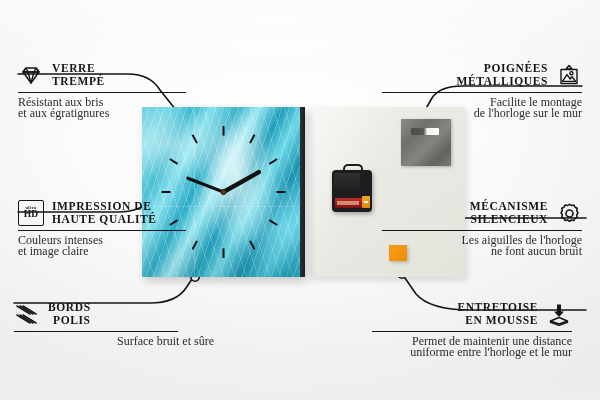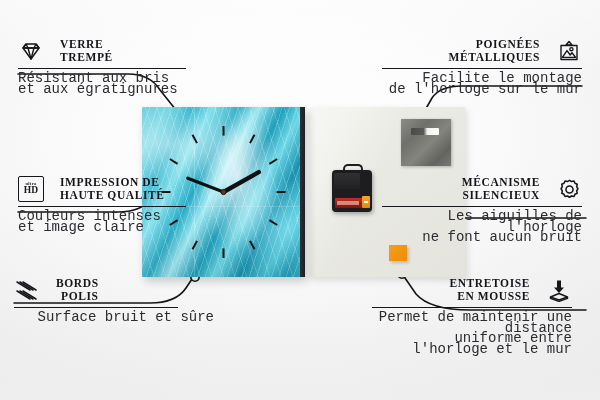--- a/index.html
+++ b/index.html
@@ -133,37 +133,37 @@
     background:rgba(255,255,255,.18);
   }
 
   #clock-dial{position:absolute;left:0;top:0;width:163px;height:170px;}
 
   
   .feat{position:absolute;width:200px;}
   .feat.left{text-align:left;}
   .feat.right{text-align:right;}
 
-  .feat-head{display:flex;align-items:center;gap:16px;}
+  .feat-head{display:flex;align-items:center;gap:8px;margin-top:24px;}
   .feat.right .feat-head{justify-content:flex-end;}
 
   .feat-title{
     font-family:"Liberation Serif", serif;
     font-weight:bold;font-size:11.5px;line-height:13px;
     letter-spacing:.6px;color:#14161a;text-transform:uppercase;
     white-space:pre-line;
   }
   .feat-icon{
     width:26px;height:14px;flex:0 0 26px;
     display:flex;align-items:center;justify-content:center;color:#14161a;
   }
   .feat-rule{height:1.4px;background:#15171b;margin:4px 0 4px;}
   .feat-desc{
-    font-family:Liberation Mono, monospace;
-    font-size:14px;line-height:10.5px;color:#2a2c30;white-space:pre-line;
+    font-family:Liberation Serif, serif;
+    font-size:12px;line-height:10.5px;color:#2a2c30;white-space:pre-line;
   }
 
   
   .hd-badge{
     width:26px;height:24px;border:1.6px solid #14161a;border-radius:2px;
     display:flex;flex-direction:column;align-items:center;justify-content:center;line-height:1;
   }
   .hd-badge .u{font-size:4.4px;font-weight:bold;letter-spacing:.3px;}
   .hd-badge .hd{font-size:9.5px;font-weight:bold;letter-spacing:.2px;}
 </style>

